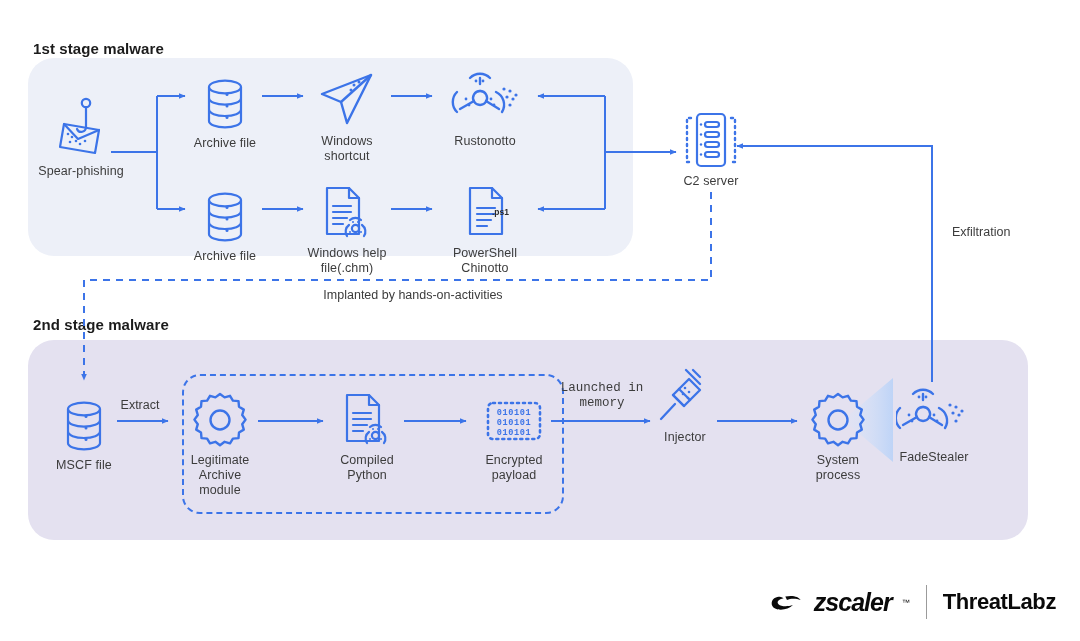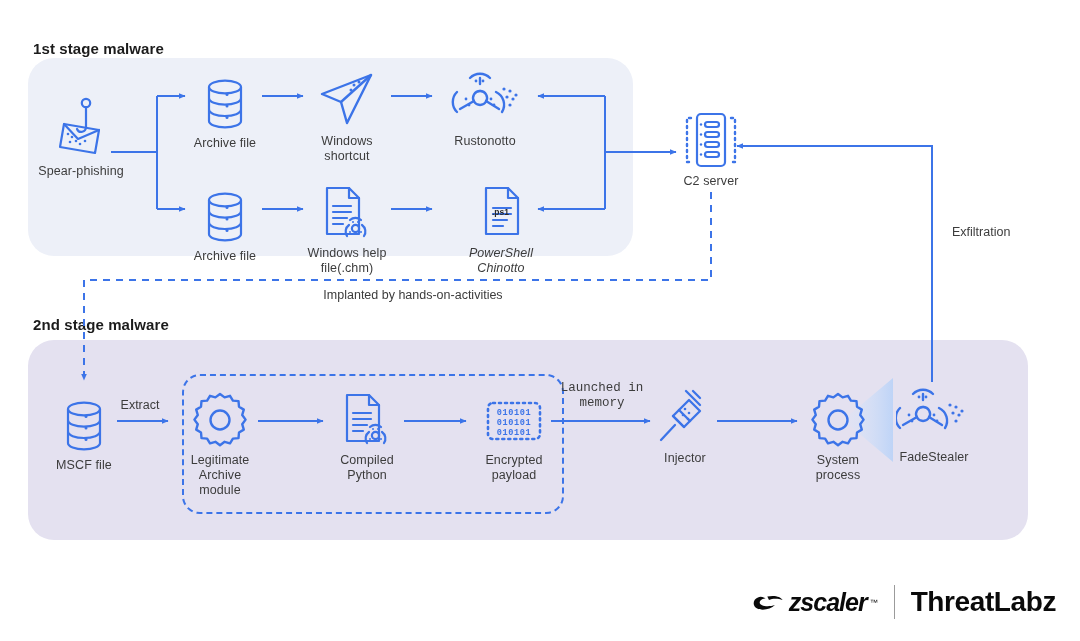--- a/index.html
+++ b/index.html
@@ -37,26 +37,26 @@
   
   svg.wires{position:absolute;left:0;top:0;width:1080px;height:641px;
             pointer-events:none;overflow:visible;}
 
   
   .dashbox{position:absolute;border:2px dashed #3c74e8;border-radius:18px;}
   .dashbox-py{left:182px;top:374px;width:378px;height:136px;}
 
   
   .brand{position:absolute;right:24px;bottom:22px;display:flex;align-items:center;gap:16px;}
-  .brand .zs{display:flex;align-items:center;gap:3px;}
+  .brand .zs{display:flex;align-items:center;gap:10px;}
   .brand .zmark{width:34px;height:21px;}
   .brand .zword{font-size:25px;font-weight:700;font-style:italic;letter-spacing:-1px;color:#0a0a0a;}
   .brand .tm{font-size:8px;vertical-align:super;color:#0a0a0a;}
   .brand .divider{width:1px;height:34px;background:#9b9b9b;}
-  .brand .tl{font-size:28px;font-weight:700;letter-spacing:-.4px;color:#0a0a0a;}
+  .brand .tl{font-size:22px;font-weight:700;letter-spacing:-.4px;color:#0a0a0a;}
 
   .ps1badge{position:absolute;font-size:8.5px;font-weight:700;color:#2b2b2b;text-align:right;}
 </style>
 </head>
 <body>
 
 <div id="root">
 
   <div class="stage-label stage1-label">1st stage malware</div>
   <div class="panel panel-stage1"></div>
@@ -247,21 +247,21 @@
             <circle cx="45" cy="38" r="1"></circle>
           <circle cx="37" cy="48" r="1"></circle>
             <circle cx="48" cy="48" r="1"></circle>
         </g>
       </svg>
     </div>
     <div class="cap">Windows help
 file(.chm)</div>
   </div>
 
-  <div class="node" style="left:446px;top:178px;font-style:italic;">
+  <div class="node" style="left:430px;top:178px;">
     <div class="ico">
       <svg width="54" height="58" viewBox="0 0 54 58">
         <g fill="none" stroke="#3c74e8" stroke-width="2.2" stroke-linejoin="round" stroke-linecap="round">
           <path d="M12,4 L34,4 L44,14 L44,50 L12,50 z"></path>
           <path d="M34,4 L34,14 L44,14"></path>
           <path d="M19,24 L37,24"></path>
             <path d="M19,30 L37,30"></path>
           <path d="M19,36 L33,36"></path>
             <path d="M19,42 L29,42"></path>
         </g>
@@ -374,21 +374,21 @@
           <text x="35" y="24">010101</text>
           <text x="35" y="34">010101</text>
           <text x="35" y="44">010101</text>
         </g>
       </svg>
     </div>
     <div class="cap">Encrypted
 payload</div>
   </div>
 
-  <div class="node" style="left:630px;top:383px;">
+  <div class="node" style="left:630px;top:362px;">
     <div class="ico">
       <svg width="60" height="60" viewBox="0 0 60 60">
         <g fill="none" stroke="#3c74e8" stroke-width="2.3" stroke-linecap="round" stroke-linejoin="round">
           <path d="M31,4 L45,18"></path>
           <path d="M38,4 L45,11"></path>
           <path d="M34,13 L45,24 L29,40 L18,29 z"></path>
           <path d="M24,23 L35,34"></path>
           <path d="M18,29 L22,33"></path>
           <path d="M20,38 L6,53"></path>
           <path d="M29,40 L22,33"></path>

